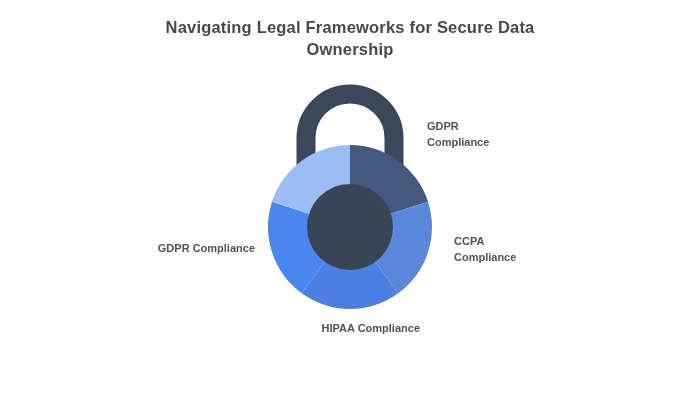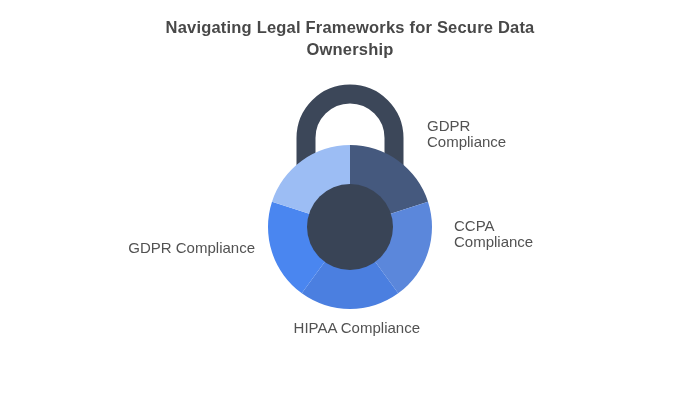--- a/index.html
+++ b/index.html
@@ -11,26 +11,26 @@
   .title{
     position:absolute;top:16px;left:120px;width:460px;margin:0;
     text-align:center;font-size:16.5px;font-weight:bold;line-height:22px;
     color:var(--title-text,#484848);letter-spacing:0.2px;
   }
   svg.lock{position:absolute;left:0;top:0;}
   .shackle-outline{fill:none;stroke:var(--shackle-outline,#ffffff);stroke-width:25px;}
   .shackle{fill:none;stroke:var(--shackle,#3C4759);stroke-width:19px;}
   .keyhole{fill:var(--keyhole,#394456);}
   .label{
-    position:absolute;font-size:15px;font-weight:normal;line-height:16px;
+    position:absolute;font-size:11px;font-weight:bold;line-height:16px;
     color:var(--label-text,#525252);
   }
   .label-copyright{left:122px;top:135px;width:160px;text-align:right;}
   .label-gdpr{left:427px;top:118px;width:90px;text-align:left;}
-  .label-ccpa{left:454px;top:218px;width:90px;text-align:left;}
+  .label-ccpa{left:454px;top:233px;width:90px;text-align:left;}
   .label-hipaa{left:280px;top:320px;width:140px;text-align:right;}
   .label-glba{left:95px;top:240px;width:160px;text-align:right;}
 </style>
 </head>
 <body>
 
 <div class="canvas">
 
   <h1 class="title">Navigating Legal Frameworks for Secure Data Ownership</h1>
 

